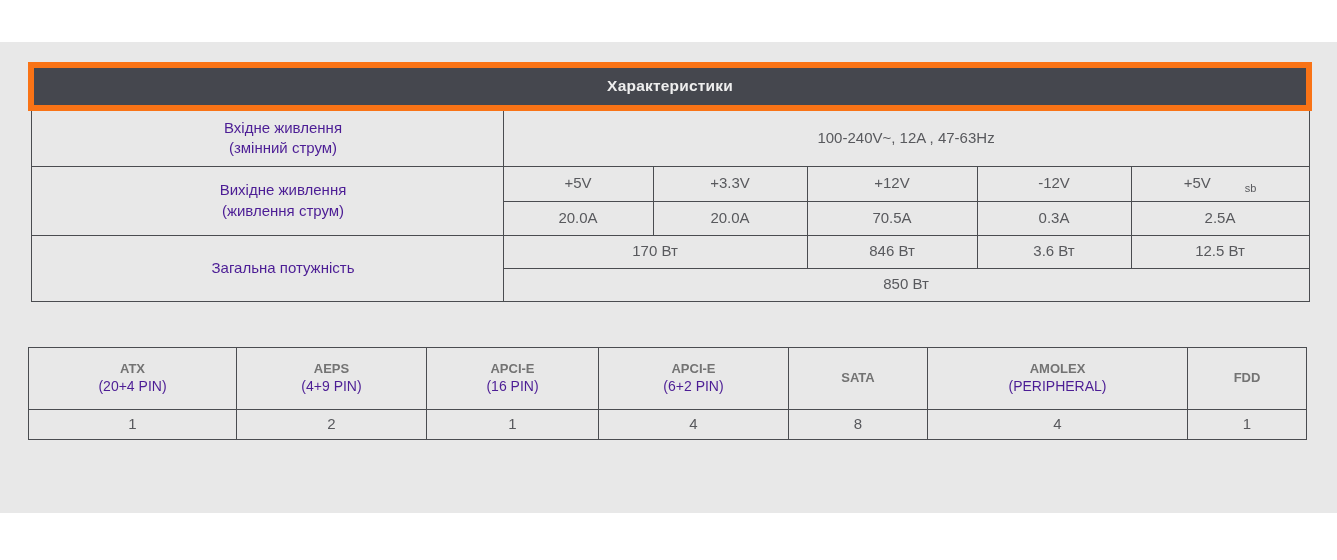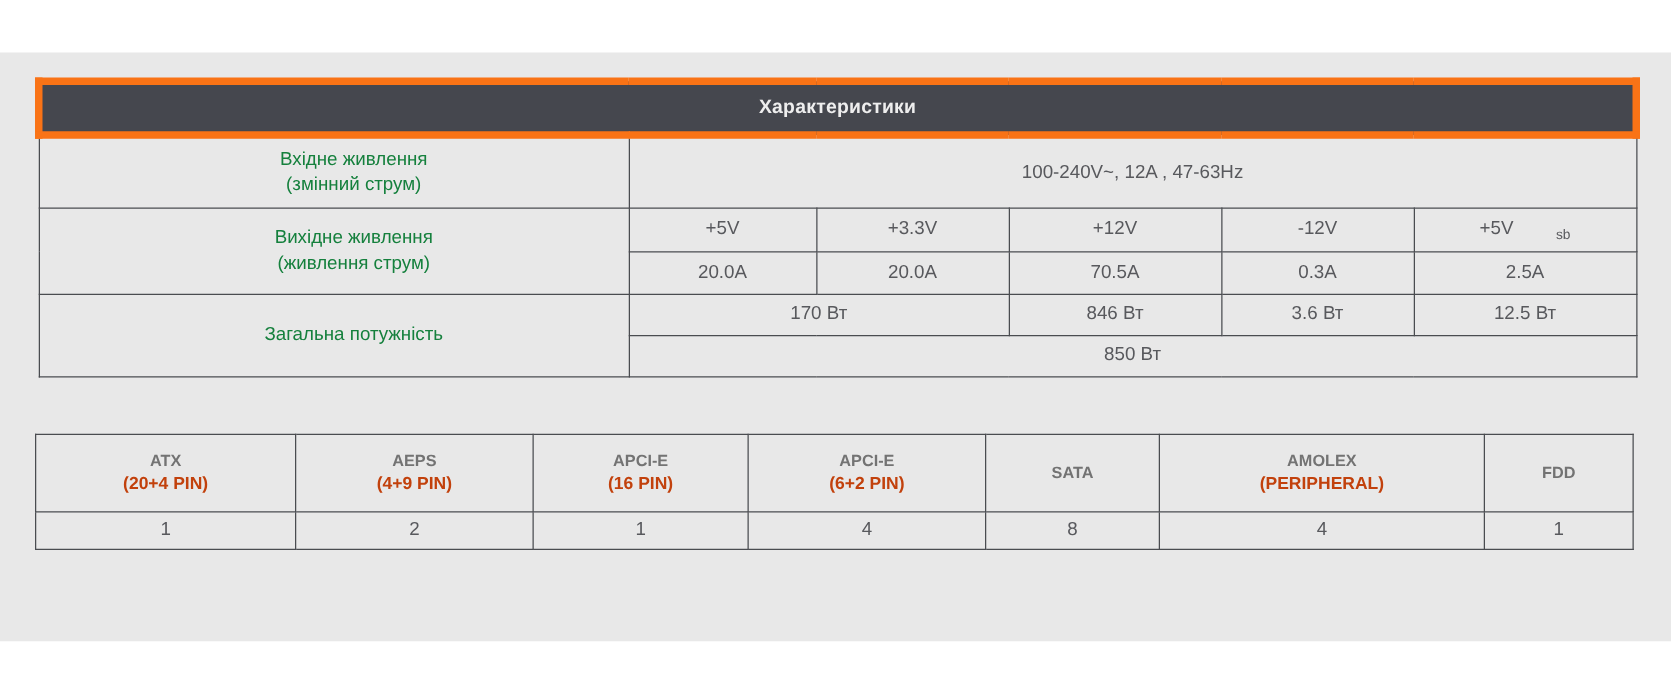--- a/index.html
+++ b/index.html
@@ -47,33 +47,32 @@
   }
   .spec-table tr.table-title     { height: 43px; }
   .spec-table tr.row-input       { height: 58px; }
   .spec-table tr.row-rails       { height: 35px; }
   .spec-table tr.row-currents    { height: 34px; padding-left: 44px; }
   .spec-table tr.row-watts       { height: 33px; }
   .spec-table tr.row-total       { height: 33px; }
   .conn-table tr.table-title     { height: 43px; }
   .conn-table tr.row-names       { height: 62px; }
   .conn-table tr.row-counts      { height: 30px; }
-  .label-cell { color: #15803d; padding-left: 36px; }
+  .label-cell { color: #4c1d95; padding-left: 36px; }
   sub { font-size: 11px; line-height: 0; margin-left: 34px; }
   .conn-name {
     font-weight: bold;
     font-size: 13px;
     color: #737373;
     line-height: 1.3;
   }
   .conn-sub {
     font-size: 14px;
-    color: #c2410c;
+    color: #4c1d95;
     line-height: 1.25;
-    font-weight: bold;
   }
 </style>
 </head>
 <body>
 
 <div class="gray-band"></div>
 
 <table class="spec-table">
   <colgroup>
     <col style="width:472px">

